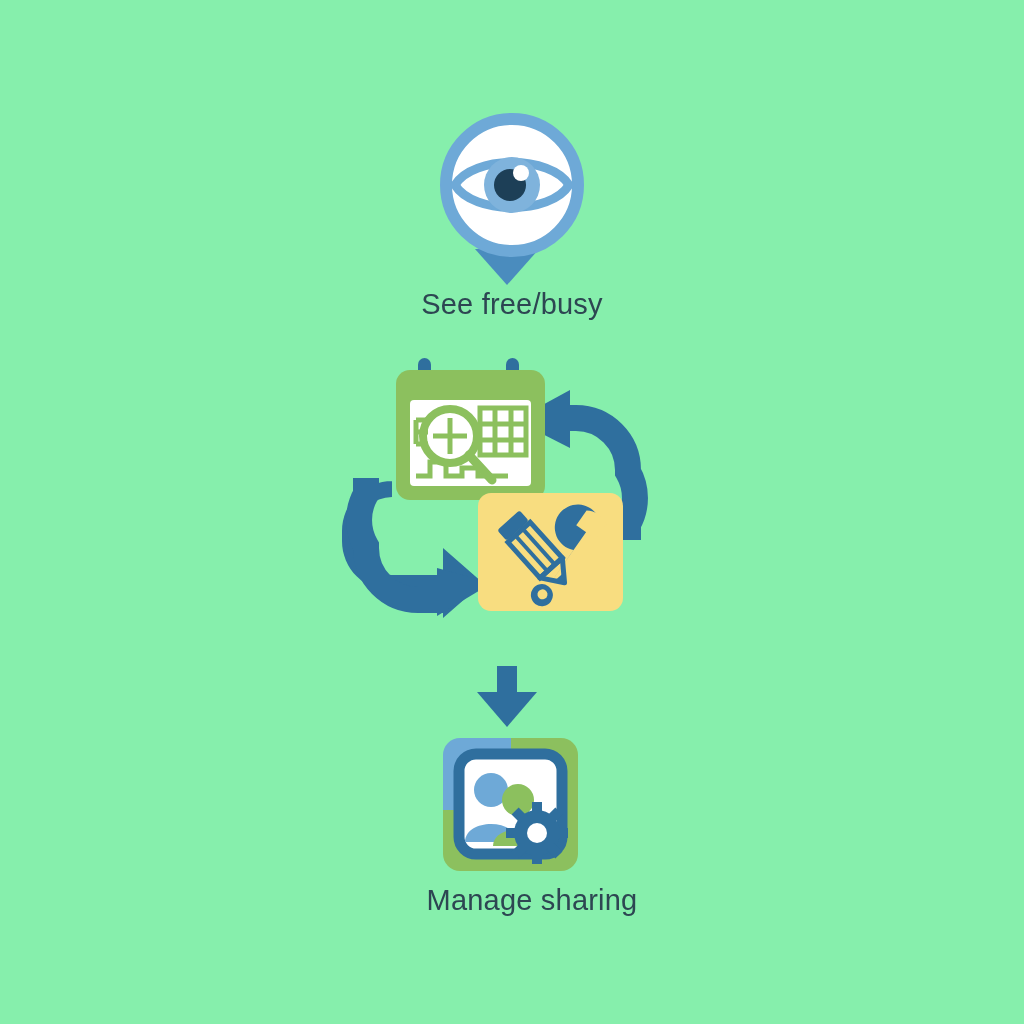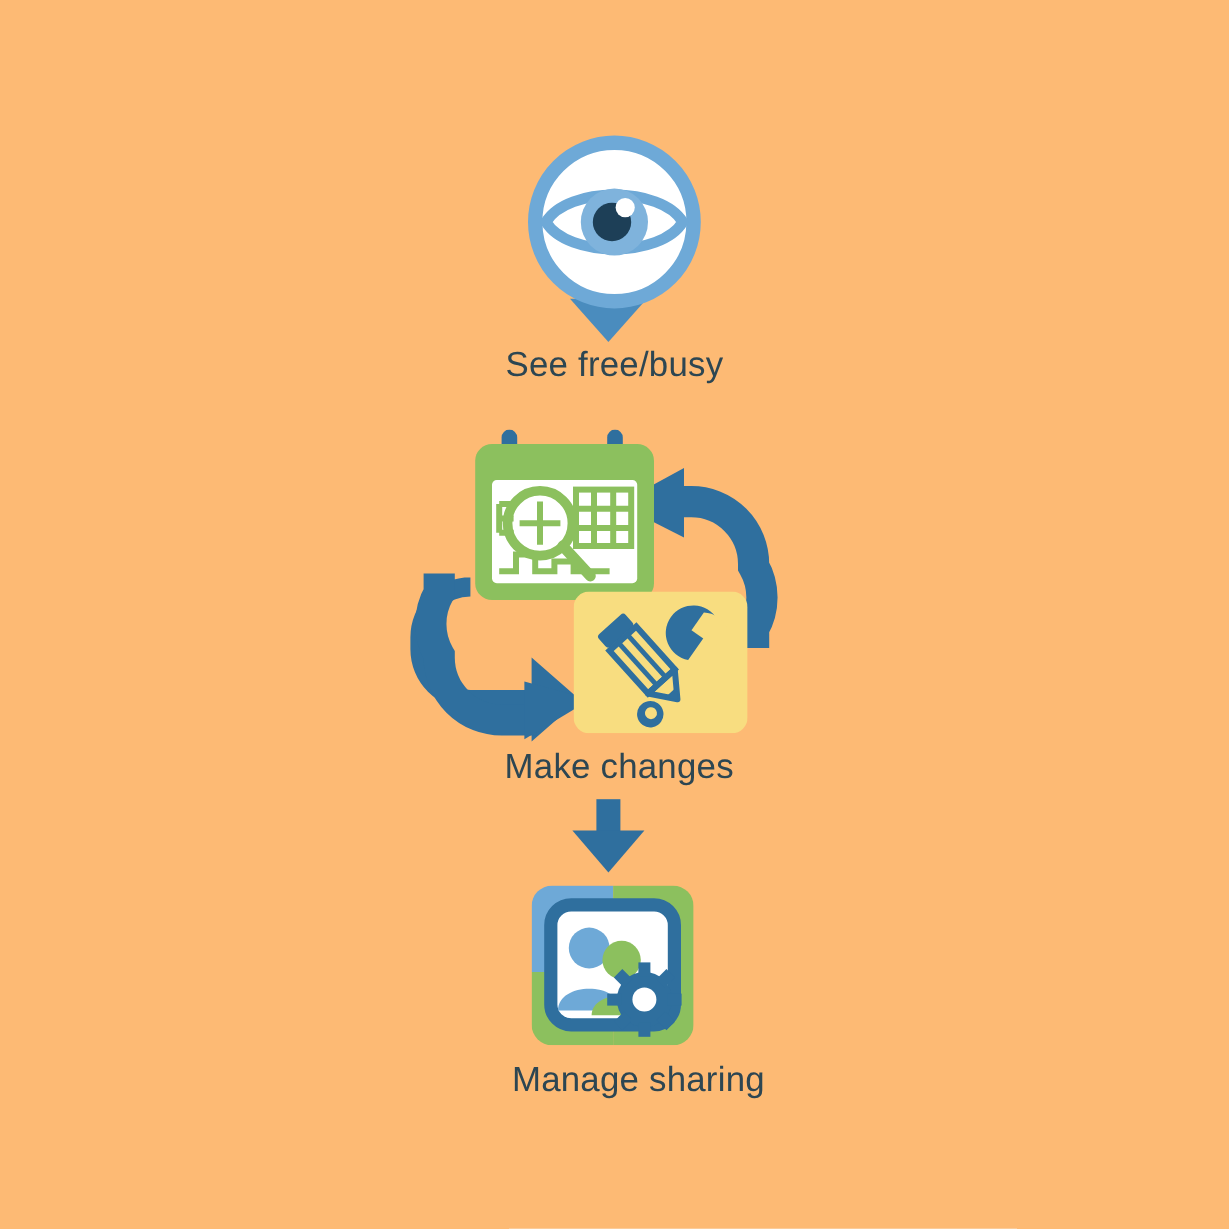--- a/index.html
+++ b/index.html
@@ -10,21 +10,21 @@
     width: 1024px;
     height: 1024px;
     background: #f4f2ec;
     font-family: "Liberation Sans", sans-serif;
     overflow: hidden;
   }
   #canvas {
     position: relative;
     width: 1024px;
     height: 1024px;
-    background: #fdba74;
+    background: #86efac;
   }
   .node {
     position: absolute;
   }
   .node-label {
     position: absolute;
     width: 100%;
     text-align: center;
     color: #2d4652;
     font-size: 29px;
@@ -228,21 +228,20 @@
                  A 23 23 0 1 0 92 56
                  L 92 100
                  A 11 11 0 0 0 92 122
                  A 11 11 0 0 0 92 100
                  Z" fill="#2f6f9e"></path>
         <path d="M 80 16 L 80 34 L 104 34 L 104 16 A 22 22 0 0 0 80 16 Z" fill="#f8dd80"></path>
         <circle cx="92" cy="110" r="5" fill="#f8dd80"></circle>
       </g>
     </svg>
   </div>
-  <div class="node-label" id="label-make">Make changes</div>
 
   <div class="node" id="step-sharing">
     <svg viewBox="0 0 135 133" width="135" height="133" xmlns="http://www.w3.org/2000/svg">
       <defs>
         <clipPath id="tileClip">
           <rect x="0" y="0" width="135" height="133" rx="17"></rect>
         </clipPath>
       </defs>
       <g clip-path="url(#tileClip)">
         <rect x="0" y="0" width="68" height="72" fill="#6ea9d7"></rect>

